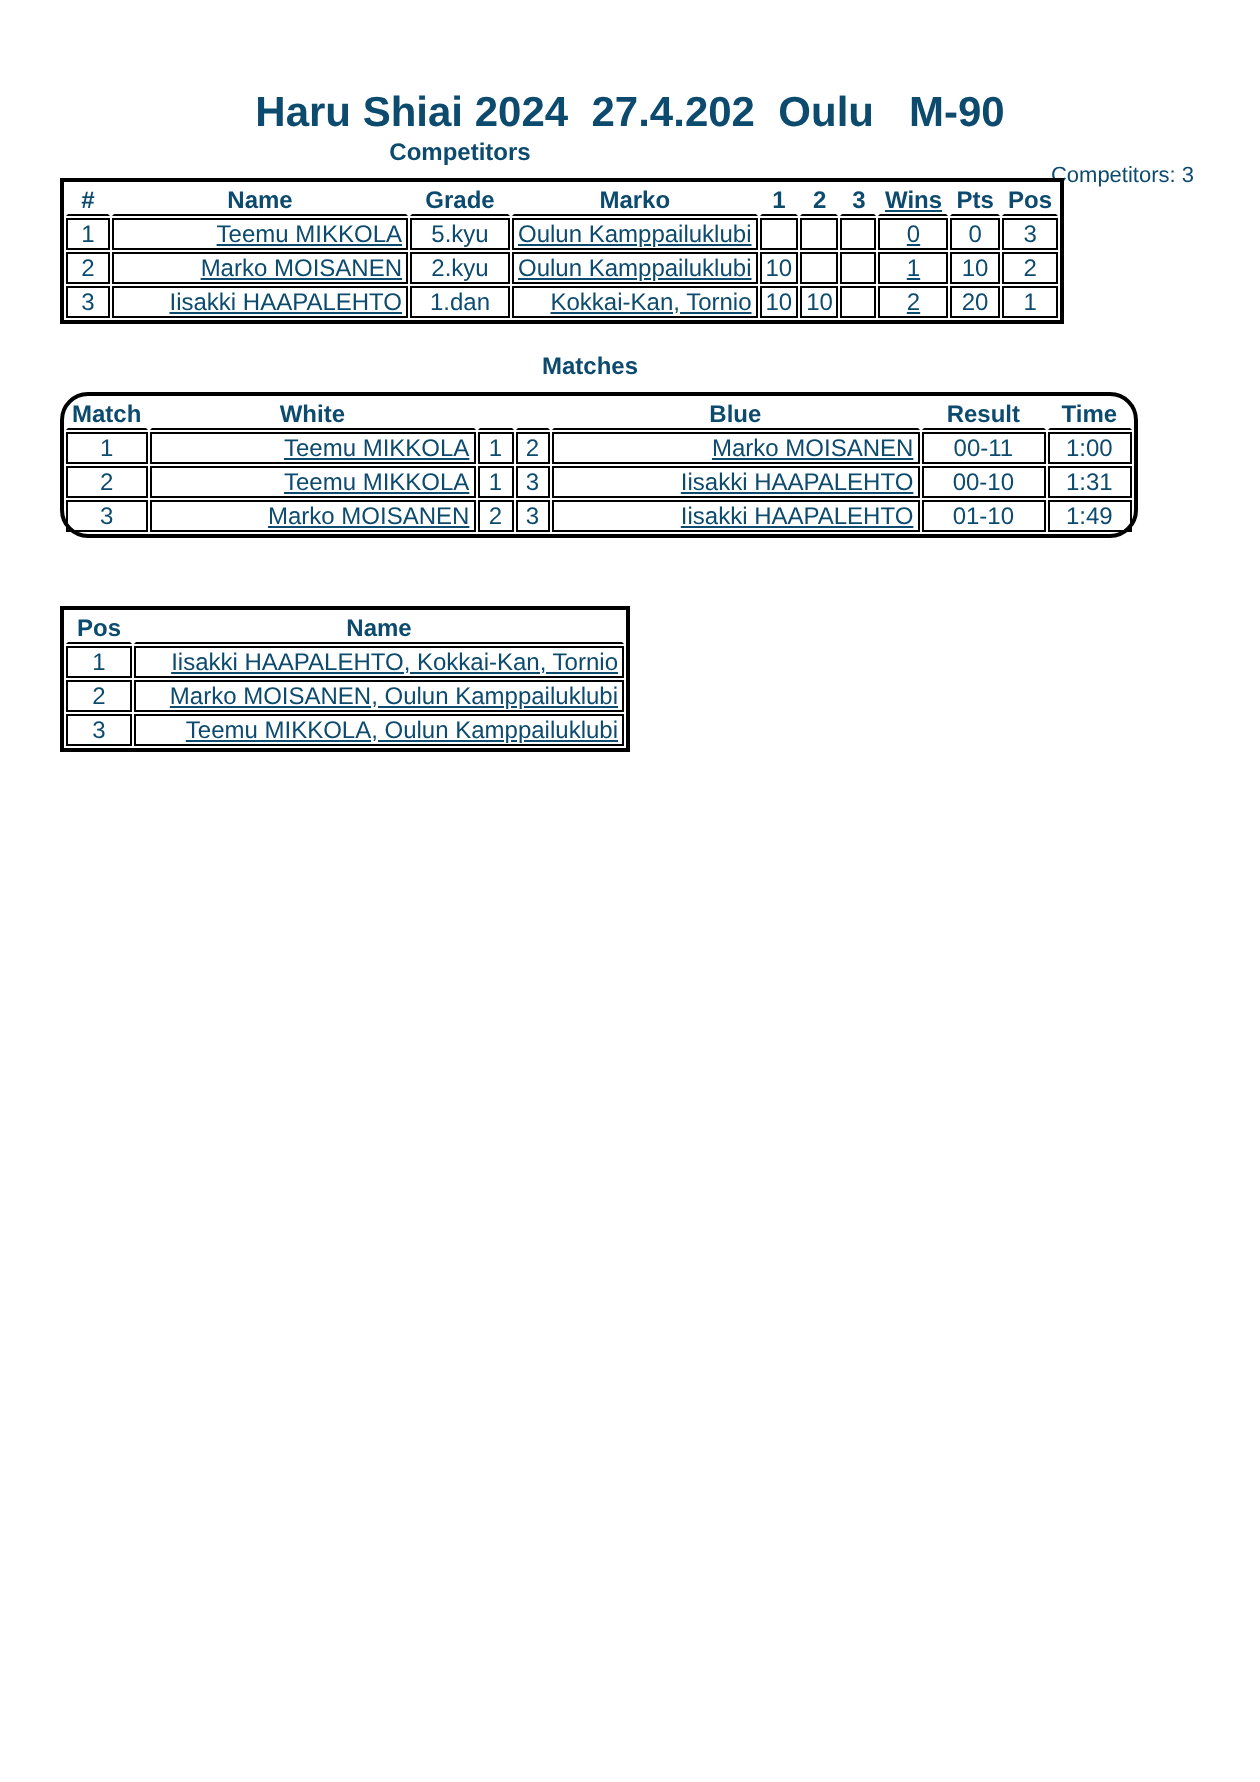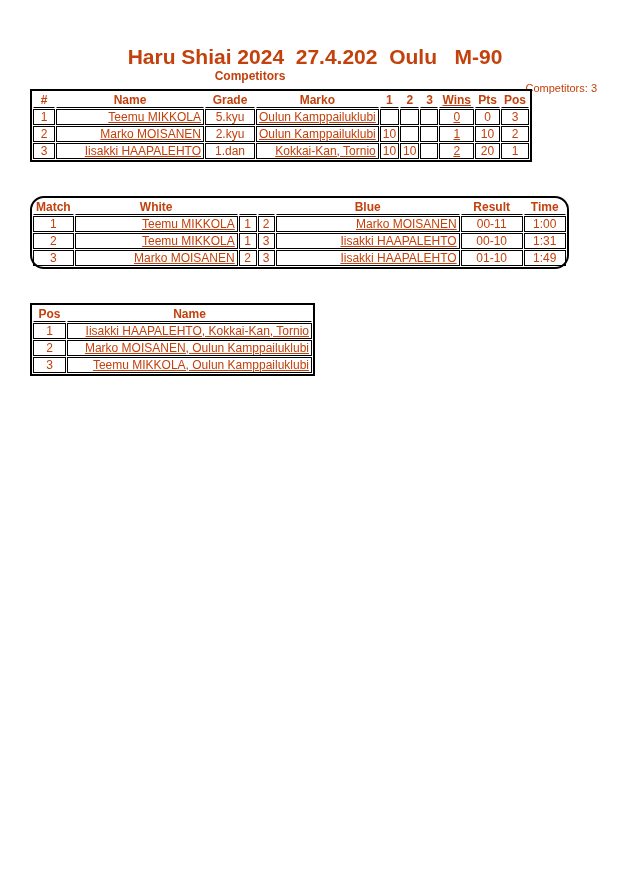--- a/index.html
+++ b/index.html
@@ -1,40 +1,40 @@
 <!DOCTYPE html>
 <html><head>
 <meta charset="utf-8">
 <style>
   html, body { margin: 0; padding: 0; background: #fff; }
   .page {
     position: relative;
     width: 630px;
     height: 891px;
     background: #ffffff;
-    color: #c2410c;
+    color: #0c4a6e;
     font-family: "Liberation Sans", sans-serif;
     overflow: hidden;
   }
   .title {
     position: absolute;
     top: 45px; left: 0; width: 630px;
     text-align: center;
     font-size: 21px;
     font-weight: bold;
     white-space: pre;
   }
   .sec-heading {
     position: absolute;
     font-size: 12px;
     font-weight: bold;
     text-align: center;
     white-space: nowrap;
   }
-  .comp-heading    { left: 44px; top: 69px;  width: 412px; }
+  .comp-heading    { left: 24px; top: 69px;  width: 412px; }
   .matches-heading { left: 30px; top: 176px; width: 530px; }
   .results-heading { left: 30px; top: 283px; width: 285px; margin-top: 48px; }
   .comp-count {
     position: absolute;
     top: 82px; right: 33px;
     font-size: 11px;
   }
   table.tbl {
     position: absolute;
     border-collapse: separate;
@@ -141,20 +141,21 @@
         <td class="c">10</td>
         <td class="c">10</td>
         <td class="c"></td>
         <td class="c thick">2</td>
         <td class="c">20</td>
         <td class="c">1</td>
       </tr>
     </tbody>
   </table>
 
+  <div class="sec-heading matches-heading">Matches</div>
 
   <table class="tbl matches-table">
     <colgroup>
       <col style="width:32px">
         <col style="width:163px">
         <col style="width:18px">
         <col style="width:17px">
       <col style="width:184px">
         <col style="width:62px">
         <col style="width:42px">

